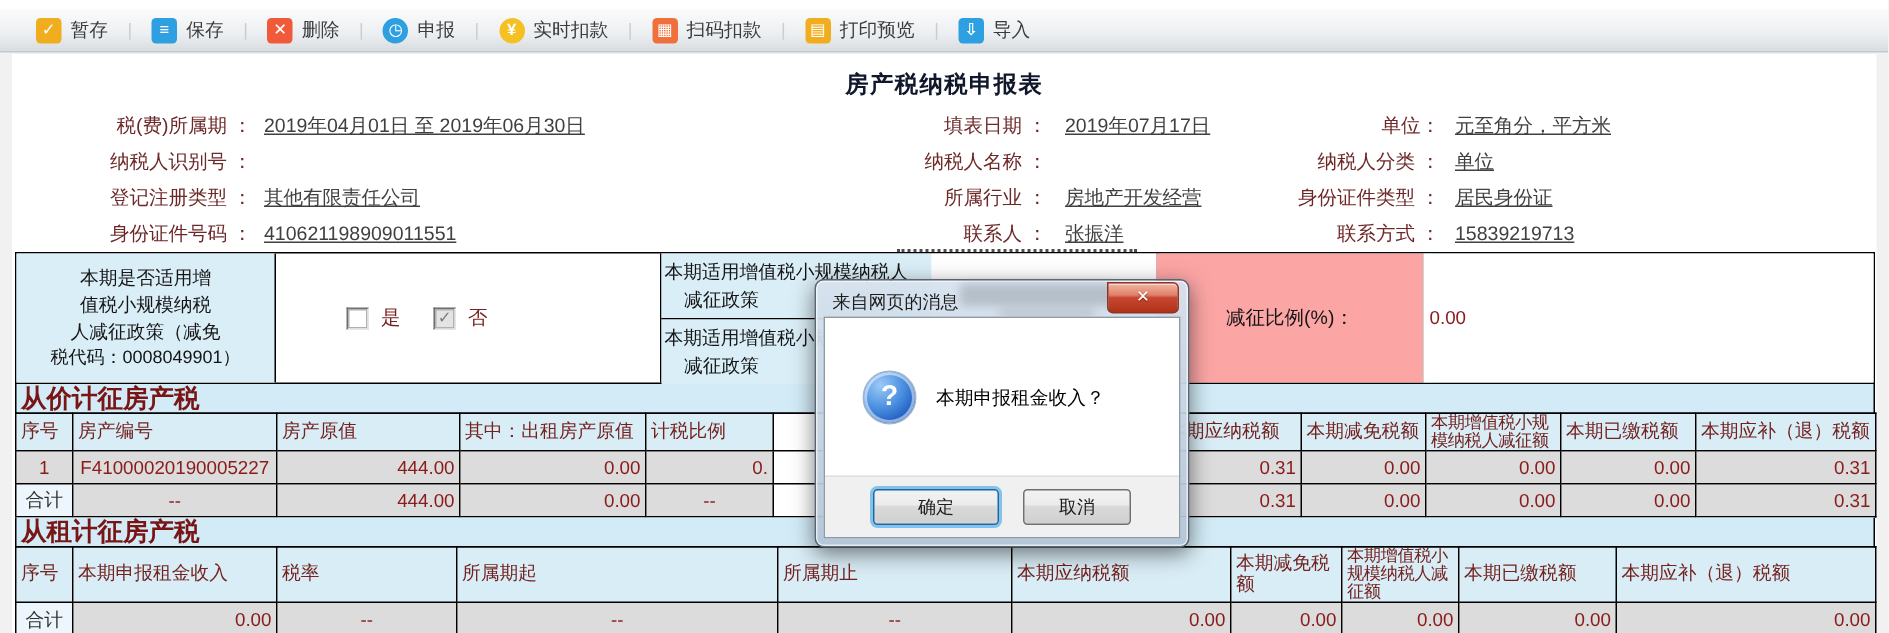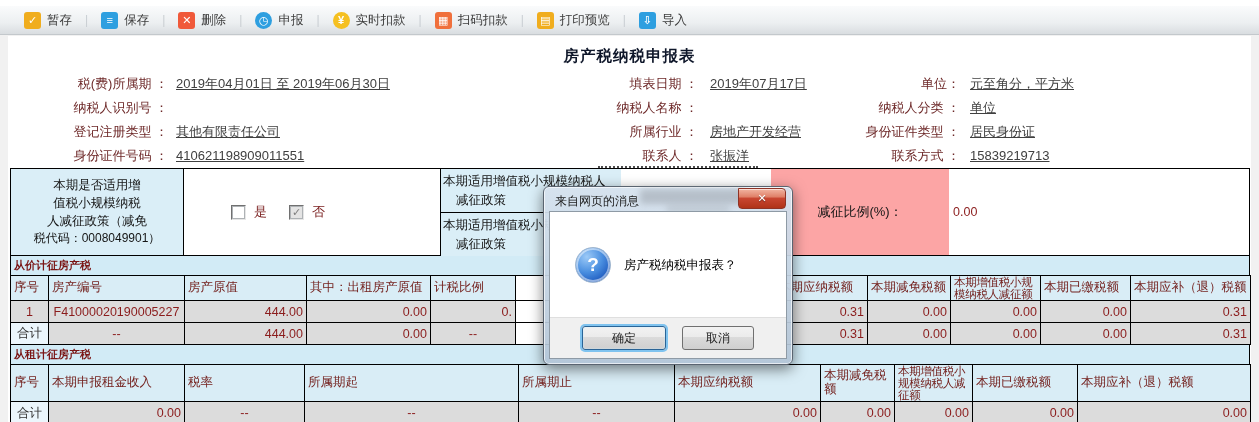--- a/index.html
+++ b/index.html
@@ -47,21 +47,21 @@
   .pmrow.r1{border-bottom:1px solid #000;height:44px;}
   .pmlab{position:absolute;left:0;top:0;bottom:0;width:180px;background:#daeef7;
     font-size:12.5px;color:#151515;padding:3px 0 0 2px;box-sizing:border-box;line-height:19px;}
   .pmlab .ln2{margin-left:13px;}
   .pmval{position:absolute;left:180px;top:0;bottom:0;right:0;background:#fff;}
   .pratio{position:absolute;left:760px;top:0;bottom:0;width:178px;background:#fca5a5;border-right:6px solid #14b8a6;
     display:flex;align-items:center;justify-content:center;font-size:13px;color:#151515;}
   .pratioval{position:absolute;left:938px;top:0;bottom:0;right:0;background:#fff;
     display:flex;align-items:center;font-size:12.5px;color:#8b1c1c;padding-left:4px;}
   .secbar{height:20px;background:#d2ebf6;border:1px solid #000;border-top:none;box-sizing:border-box;
-    font-size:11px;font-weight:bold;color:#7a1515;line-height:19px;padding-left:3px;}
+    font-size:17px;font-weight:bold;color:#7a1515;line-height:19px;padding-left:3px;}
   table{border-collapse:collapse;table-layout:fixed;width:1240px;margin-top:-1px;}
   th,td{border:1px solid #000;overflow:hidden;padding:0 3px;box-sizing:border-box;}
   th{background:#d9edf6;color:#74221f;font-weight:normal;font-size:12.5px;text-align:left;line-height:1.1;}
   th.small{font-size:11.5px;letter-spacing:-0.3px;line-height:1.05;}
   td{background:#dcdcdc;color:#8b1c1c;font-size:12.5px;white-space:nowrap;}
   td.ar{text-align:right;} td.ac{text-align:center;}
   td.total{background:#ecf6fc;color:#333;text-align:center;}
   td.blank,th.blank{background:#fff;}
   .t1h th{height:24px;} .t1r td{height:22px;} .t2h th{height:26px;} .t2r td{height:23px;}
   
@@ -318,21 +318,21 @@
   <div class="dots"></div>
 
   <div class="dialog">
     <div class="dsm1"></div>
     <div class="dsm2"></div>
     <div class="dtitle">来自网页的消息</div>
     <div class="dclose">✕</div>
     <div class="dwin">
       <div class="dbody">
         <div class="qicon">?</div>
-        <div class="dmsg">房产税纳税申报表？</div>
+        <div class="dmsg">本期申报租金收入？</div>
       </div>
       <div class="dfoot">
         <div class="wbtn ok">确定</div>
         <div class="wbtn cancel">取消</div>
       </div>
     </div>
   </div>
 </div>
 
 </body></html>

